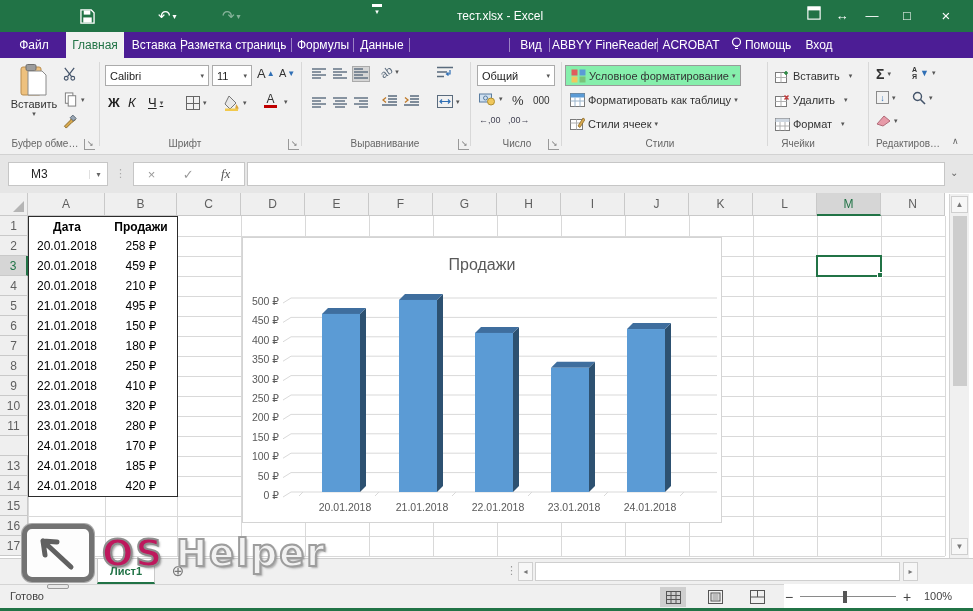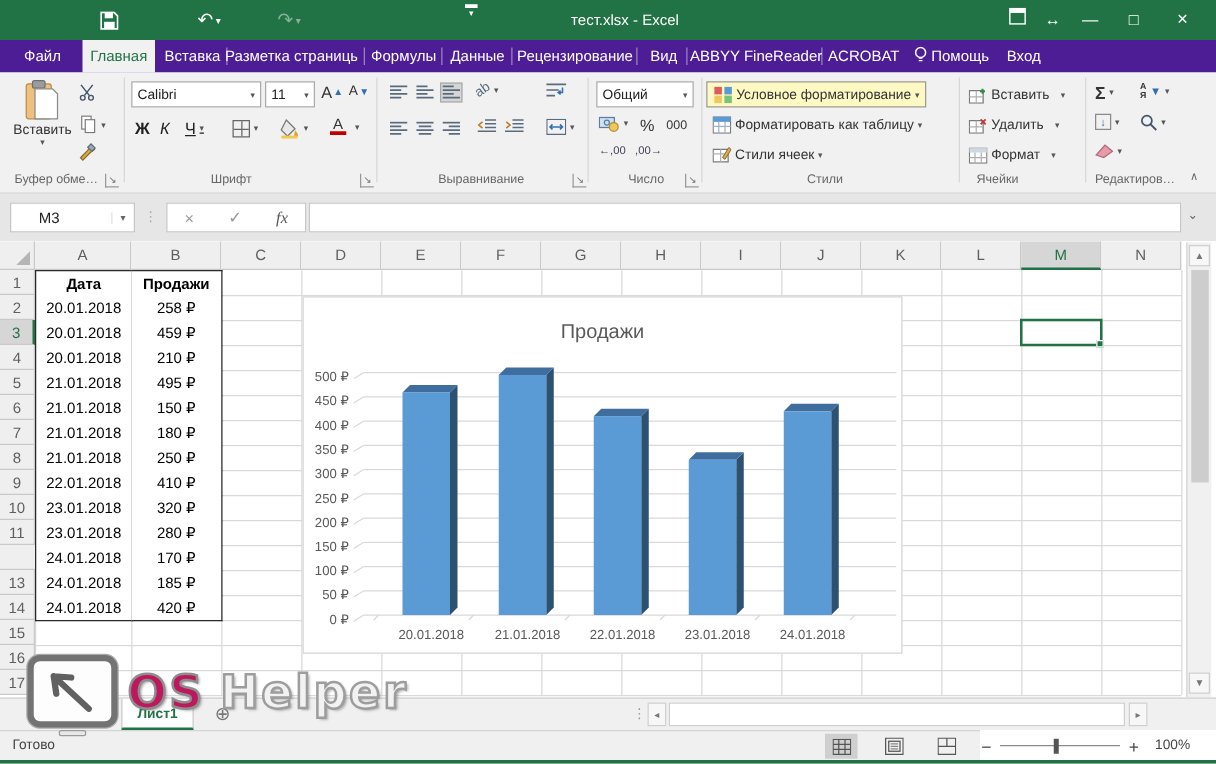--- a/index.html
+++ b/index.html
@@ -33,21 +33,21 @@
             border-bottom:1px solid #d2d2d2; font-size:11px; color:#333; }
   .grp-sep { position:absolute; top:4px; width:1px; height:84px; background:#d8d8d8; }
   .grp-label { position:absolute; top:80px; height:14px; font-size:10px; color:#666; text-align:center; white-space:nowrap; }
   .launcher { position:absolute; top:81px; width:11px; height:11px; border:1px solid #999; border-top:none; border-right:none;
               color:#777; font-size:8px; line-height:9px; text-align:center; }
   .rbtn { position:absolute; display:flex; align-items:center; gap:3px; color:#333; white-space:nowrap; }
   .dd { font-size:7px; color:#555; }
   .combo { position:absolute; background:#fff; border:1px solid #ababab; font-size:11px; color:#222;
            display:flex; align-items:center; padding:0 4px; justify-content:space-between; }
   .bigbtn { position:absolute; display:flex; flex-direction:column; align-items:center; color:#333; }
-  .hovered { background:#fef9c3; border:1px solid #9a9a9a; }
+  .hovered { background:#86efac; border:1px solid #9a9a9a; }
   .fontstyle-btn { font-size:13px; color:#222; }
   .ico { display:inline-block; }
   .sel-box { background:#d5d5d5; border:1px solid #aaa; }
 
   
   .fbar { position:absolute; left:0; top:155px; width:973px; height:38px; background:#e6e6e6; }
   .namebox { position:absolute; left:8px; top:7px; width:100px; height:24px; background:#fff;
              border:1px solid #c6c6c6; font-size:12px; color:#222; display:flex; align-items:center; }
   .namebox .nb-text { flex:1; padding-left:22px; }
   .namebox .nb-dd { width:18px; text-align:center; color:#666; font-size:8px; border-left:1px solid #e0e0e0; }
@@ -150,21 +150,20 @@
       <div class="rtab" style="left: 8px; width: 52px;">Файл</div>
       <div class="rtab active" style="left: 66px; width: 58px;">Главная</div>
       <div class="rtab" style="left: 126px; width: 56px;">Вставка</div>
       <div class="tab-sep" style="left: 123px;"></div>
       <div class="rtab" style="left: 180px; width: 106px;">Разметка страницы</div>
       <div class="tab-sep" style="left: 181px;"></div>
       <div class="rtab" style="left: 294px; width: 58px;">Формулы</div>
       <div class="tab-sep" style="left: 291px;"></div>
       <div class="rtab" style="left: 356px; width: 52px;">Данные</div>
       <div class="tab-sep" style="left: 353px;"></div>
-      <div class="rtab" style="left: 412px; width: 96px;">Рецензирование</div>
       <div class="tab-sep" style="left: 409px;"></div>
       <div class="rtab" style="left: 512px; width: 38px;">Вид</div>
       <div class="tab-sep" style="left: 509px;"></div>
       <div class="rtab" style="left: 552px; width: 106px;">ABBYY FineReader 1.</div>
       <div class="tab-sep" style="left: 549px;"></div>
       <div class="rtab" style="left: 660px; width: 62px;">ACROBAT</div>
       <div class="tab-sep" style="left: 657px;"></div>
       <div class="rtab" style="left: 728px; width: 66px;"><svg width="11" height="14" viewBox="0 0 11 14" style="vertical-align:-2px">
           <circle cx="5.5" cy="5" r="4" fill="none" stroke="#fff" stroke-width="1.2"></circle>
           <path d="M4 9.5 h3 M4 11.5 h3" stroke="#fff"></path>

